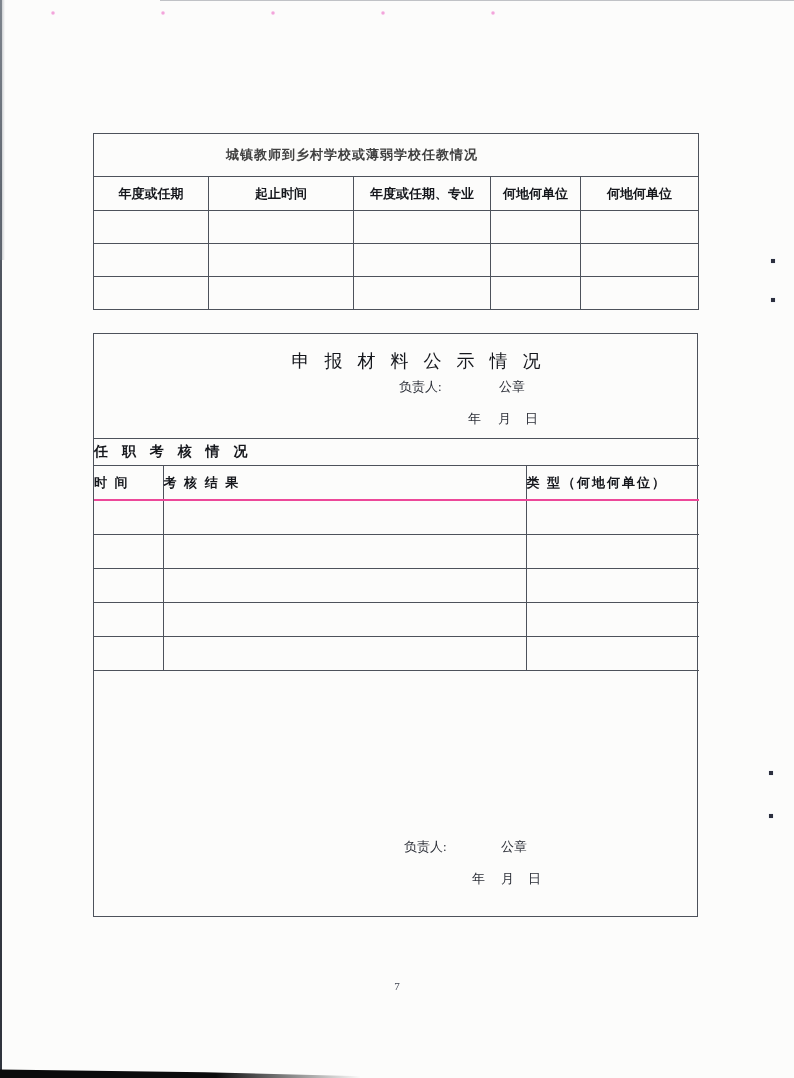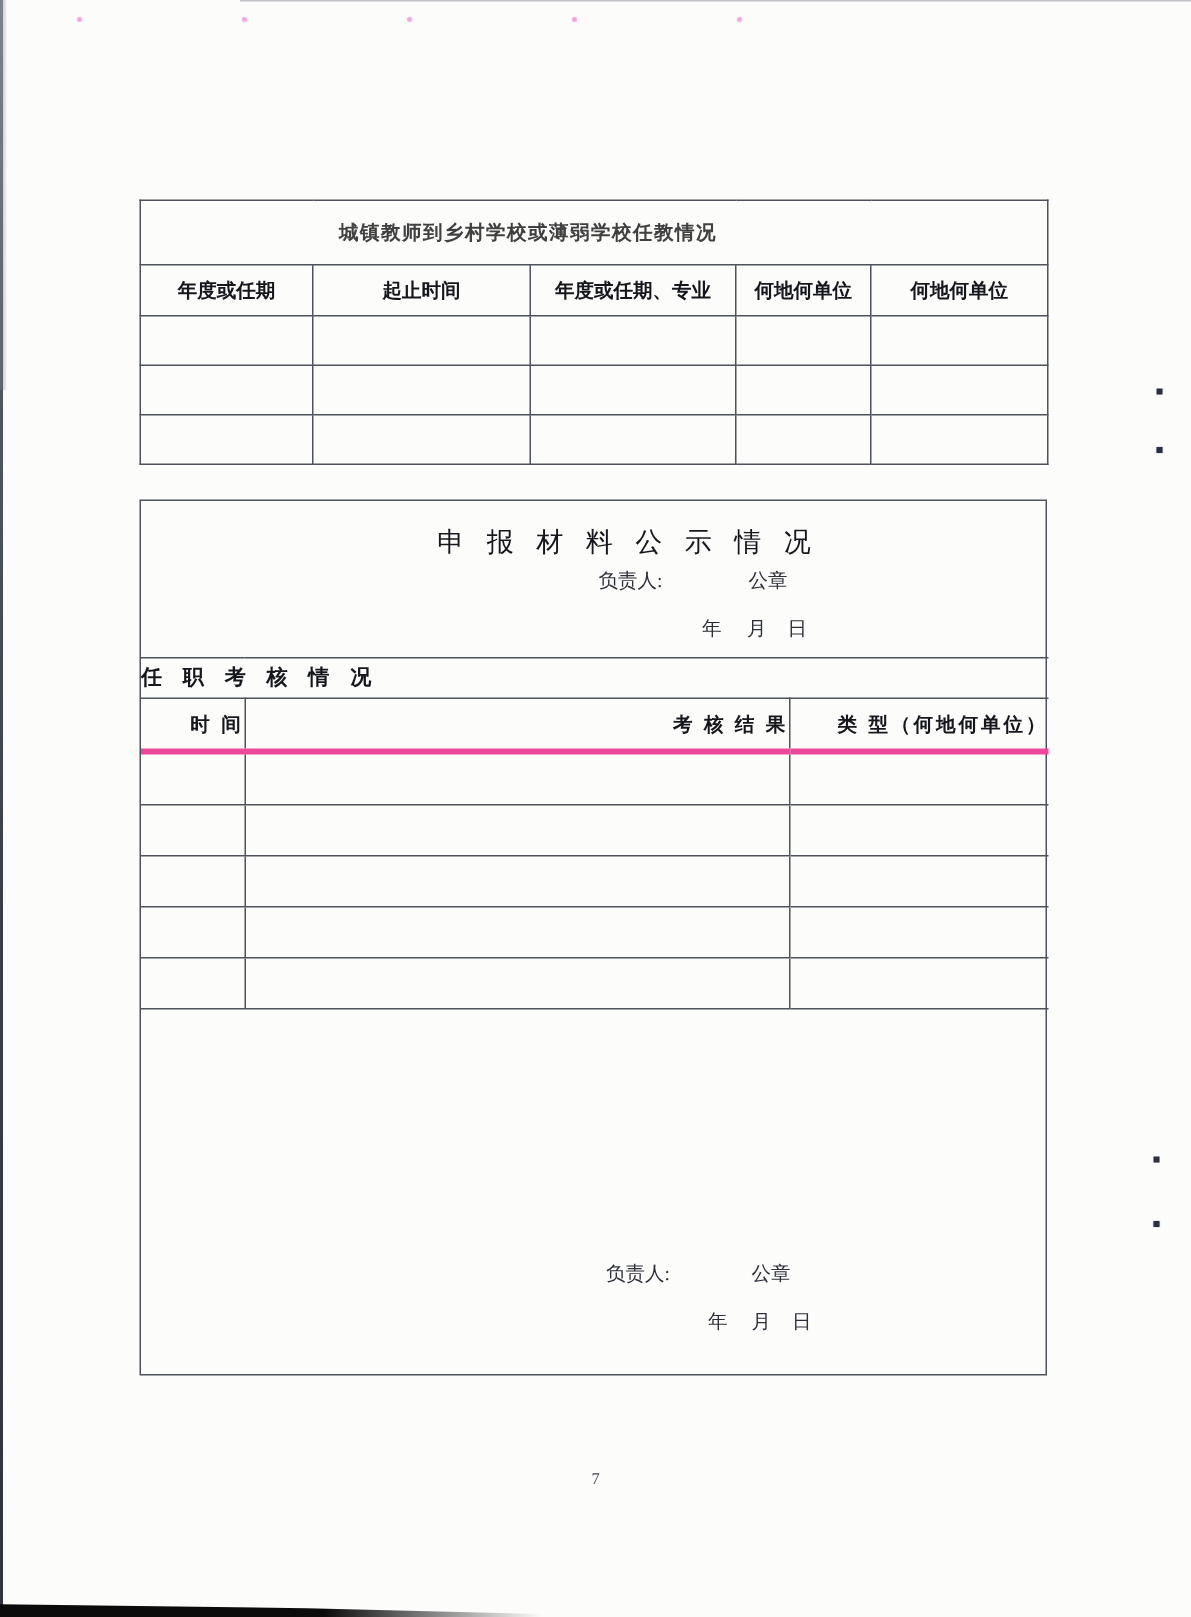--- a/index.html
+++ b/index.html
@@ -37,21 +37,21 @@
   .pub-area{position:relative;height:104px;}
   .sig{position:absolute;font-size:13px;color:#2c2f38;white-space:nowrap;}
   .at{width:100%;}
   .at td,.at th{padding:0;}
   .at .heading-row td{
     height:26px;border-top:1px solid #4d525b;border-bottom:1px solid #4d525b;
     text-align:left;font-weight:bold;font-size:14px;letter-spacing:5px;color:#15171c;
     font-family:"Liberation Sans","DejaVu Sans",sans-serif;
   }
   .at thead th{
-    height:33px;border-bottom:4px solid #ec4899;text-align:right;
+    height:33px;border-bottom:2px solid #ec4899;text-align:left;
     font-weight:bold;font-size:13px;letter-spacing:2px;color:#15171c;
     font-family:"Liberation Sans","DejaVu Sans",sans-serif;
   }
   .at thead th + th,.at tbody td + td{border-left:1px solid #4d525b;}
   .at tbody td{height:33px;border-bottom:1px solid #4d525b;}
   .footer-area{position:relative;height:246px;}
   
   .page-number{
     position:absolute;left:0;top:980px;width:794px;text-align:center;
     font-size:11px;color:#3f4450;

